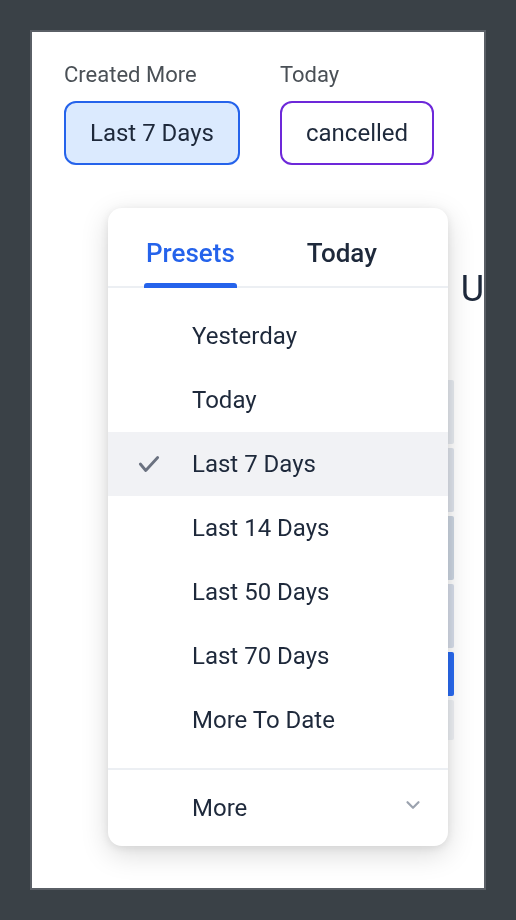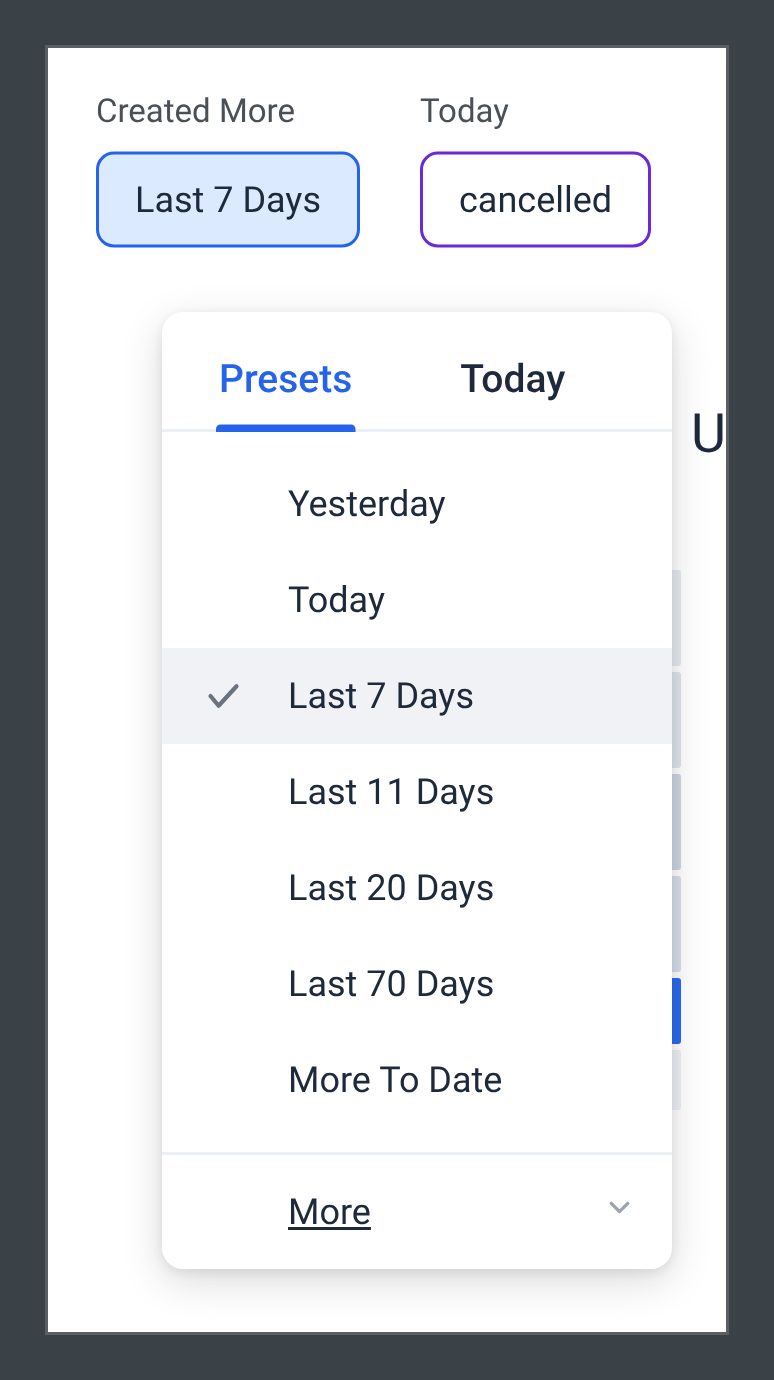--- a/index.html
+++ b/index.html
@@ -116,21 +116,20 @@
     }
     .dropdown-footer {
       border-top: 2px solid #eceff3;
       display: flex;
       align-items: center;
       justify-content: space-between;
       padding: 24px 24px 24px 84px;
       font-size: 24px;
       color: #1e293b;
       cursor: pointer;
-      text-decoration: underline;
     }
     .chevron {
       color: #9ca3af;
     }
     .bg-letter {
       position: absolute;
       top: 236px;
       right: 0;
       font-size: 36px;
       color: #1e293b;
@@ -206,25 +205,25 @@
       <div class="preset-item selected">
         <span class="check-slot">
           <svg width="26" height="26" viewBox="0 0 24 24" fill="none" stroke="#6b7280" stroke-width="2.6" stroke-linecap="round" stroke-linejoin="round">
               <polyline points="4 12 9 18 20 6"></polyline>
             </svg>
         </span>
         <span>Last 7 Days</span>
       </div>
       <div class="preset-item">
         <span class="check-slot"></span>
-        <span>Last 11 Days</span>
-      </div>
-      <div class="preset-item">
-        <span class="check-slot"></span>
-        <span>Last 20 Days</span>
+        <span>Last 14 Days</span>
+      </div>
+      <div class="preset-item">
+        <span class="check-slot"></span>
+        <span>Last 50 Days</span>
       </div>
       <div class="preset-item">
         <span class="check-slot"></span>
         <span>Last 70 Days</span>
       </div>
       <div class="preset-item">
         <span class="check-slot"></span>
         <span>More To Date</span>
       </div>
     </div>

